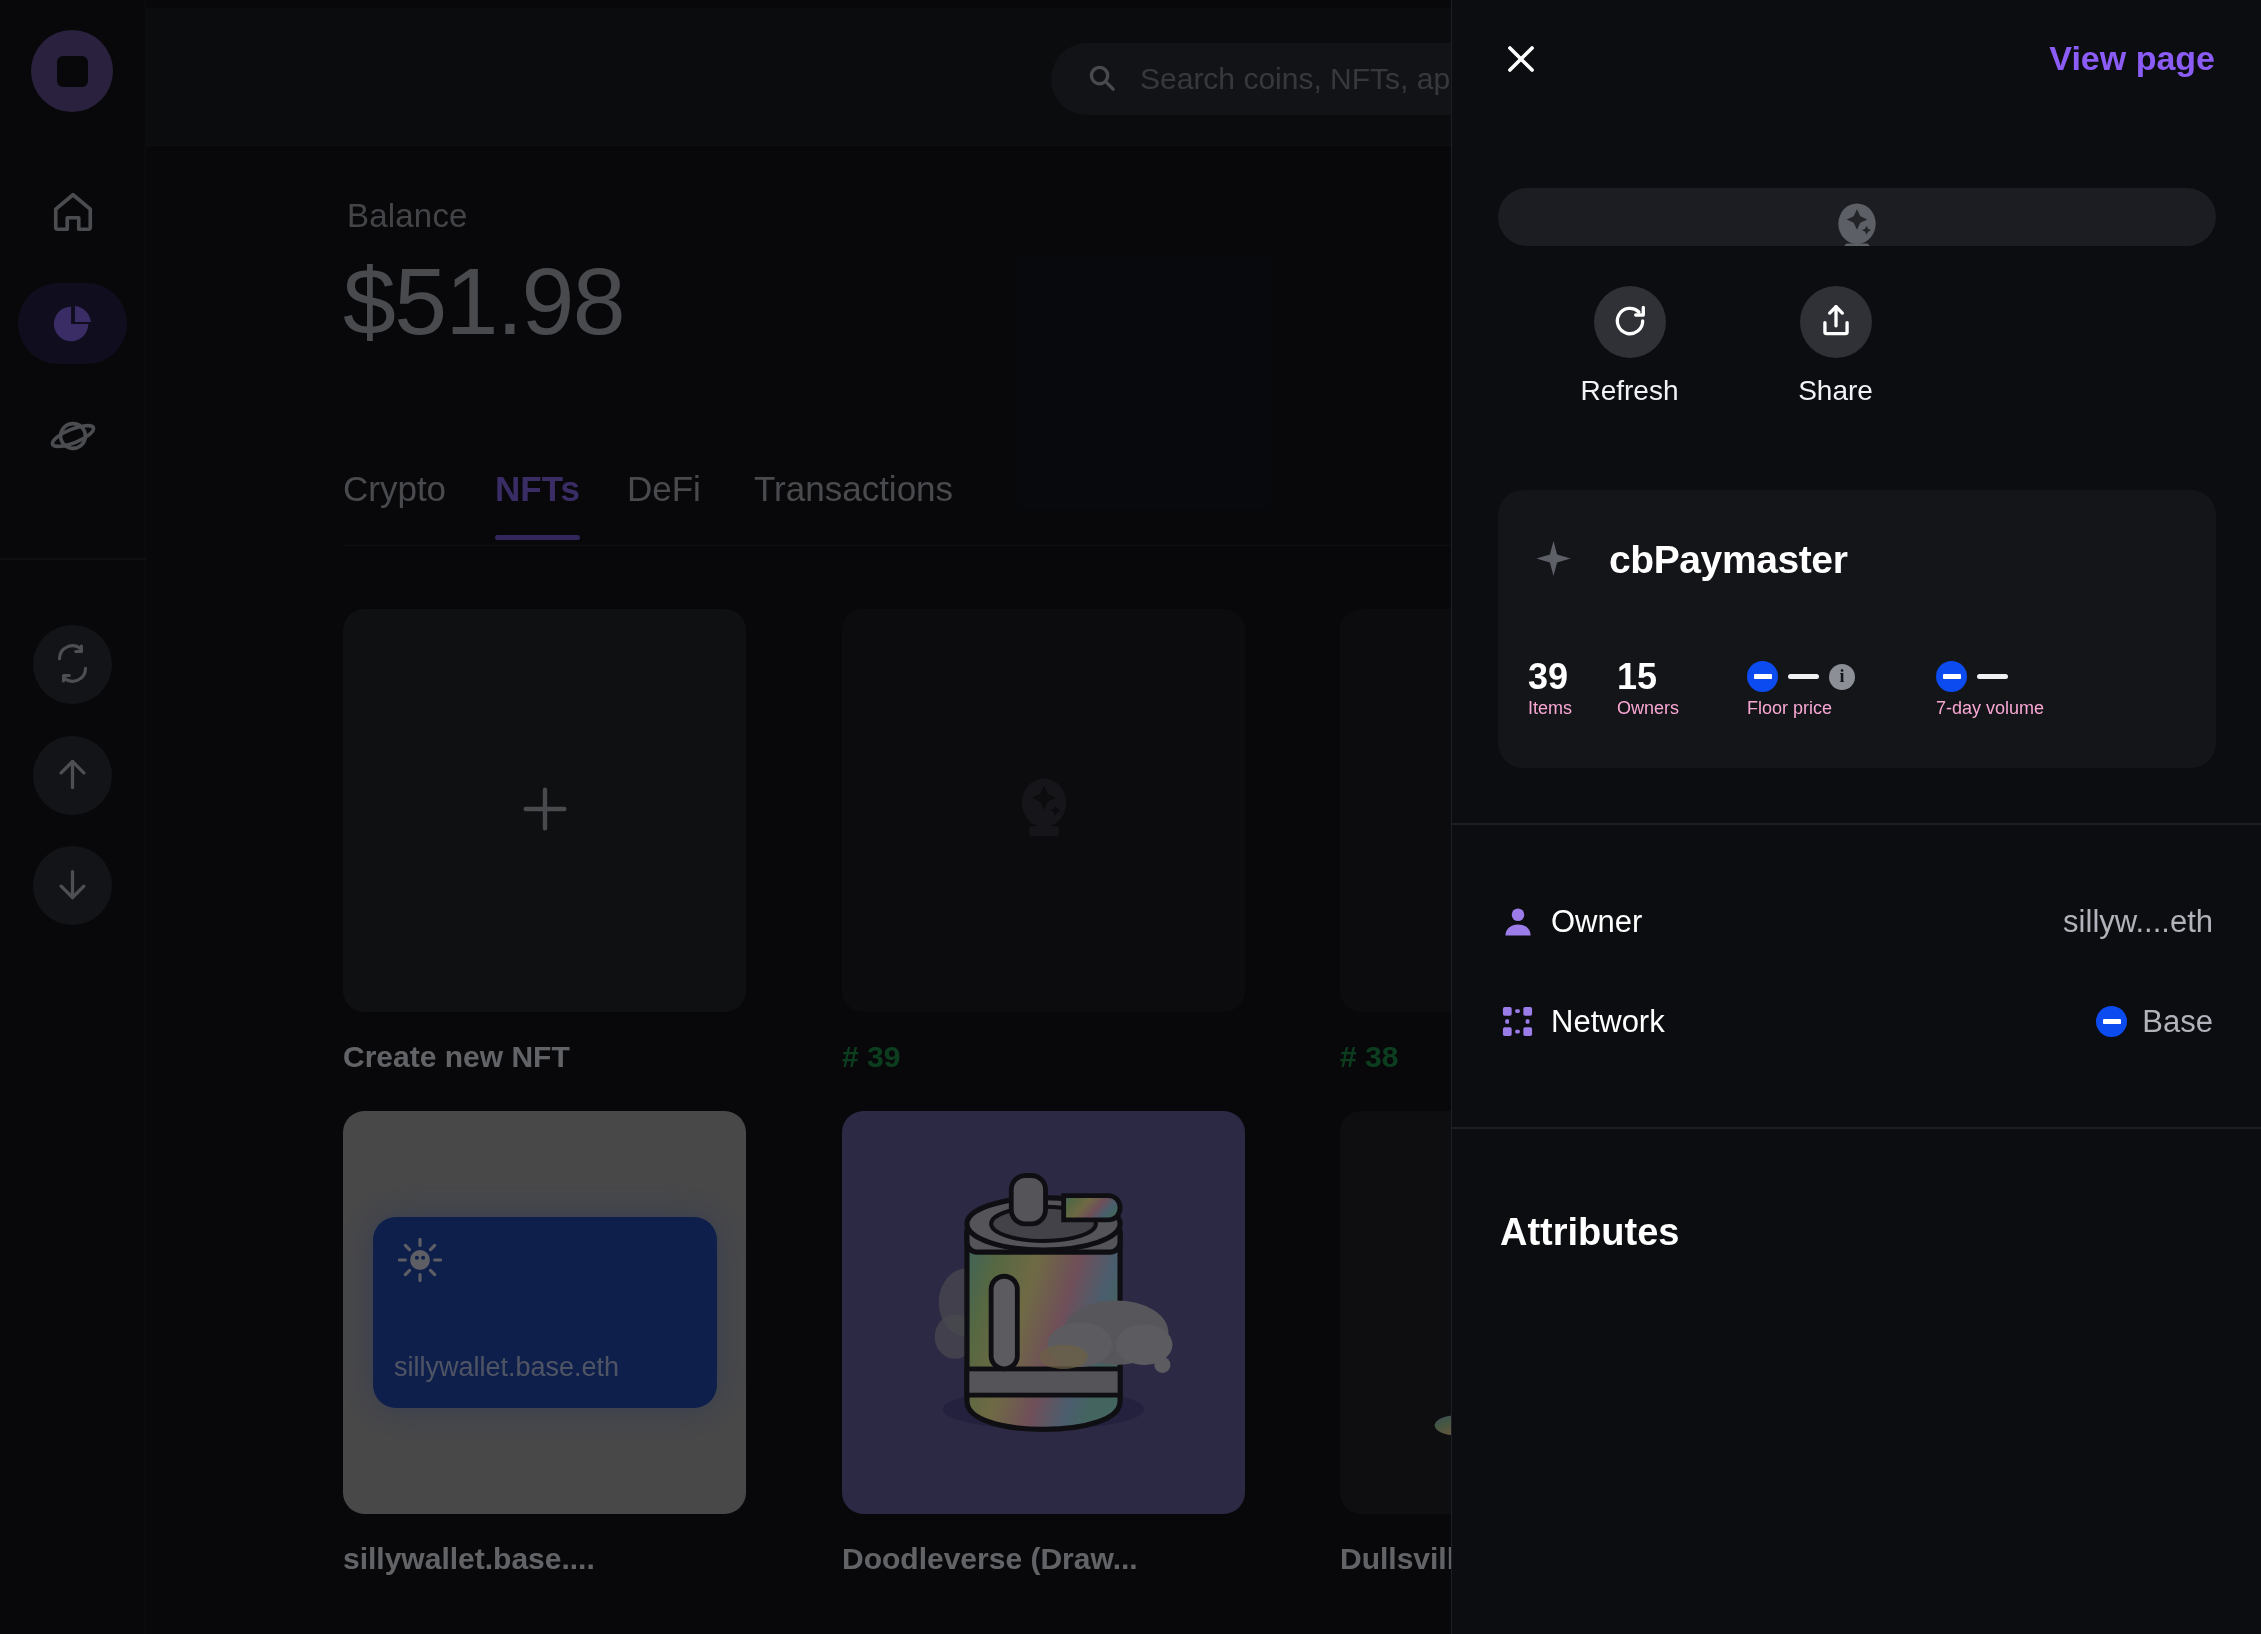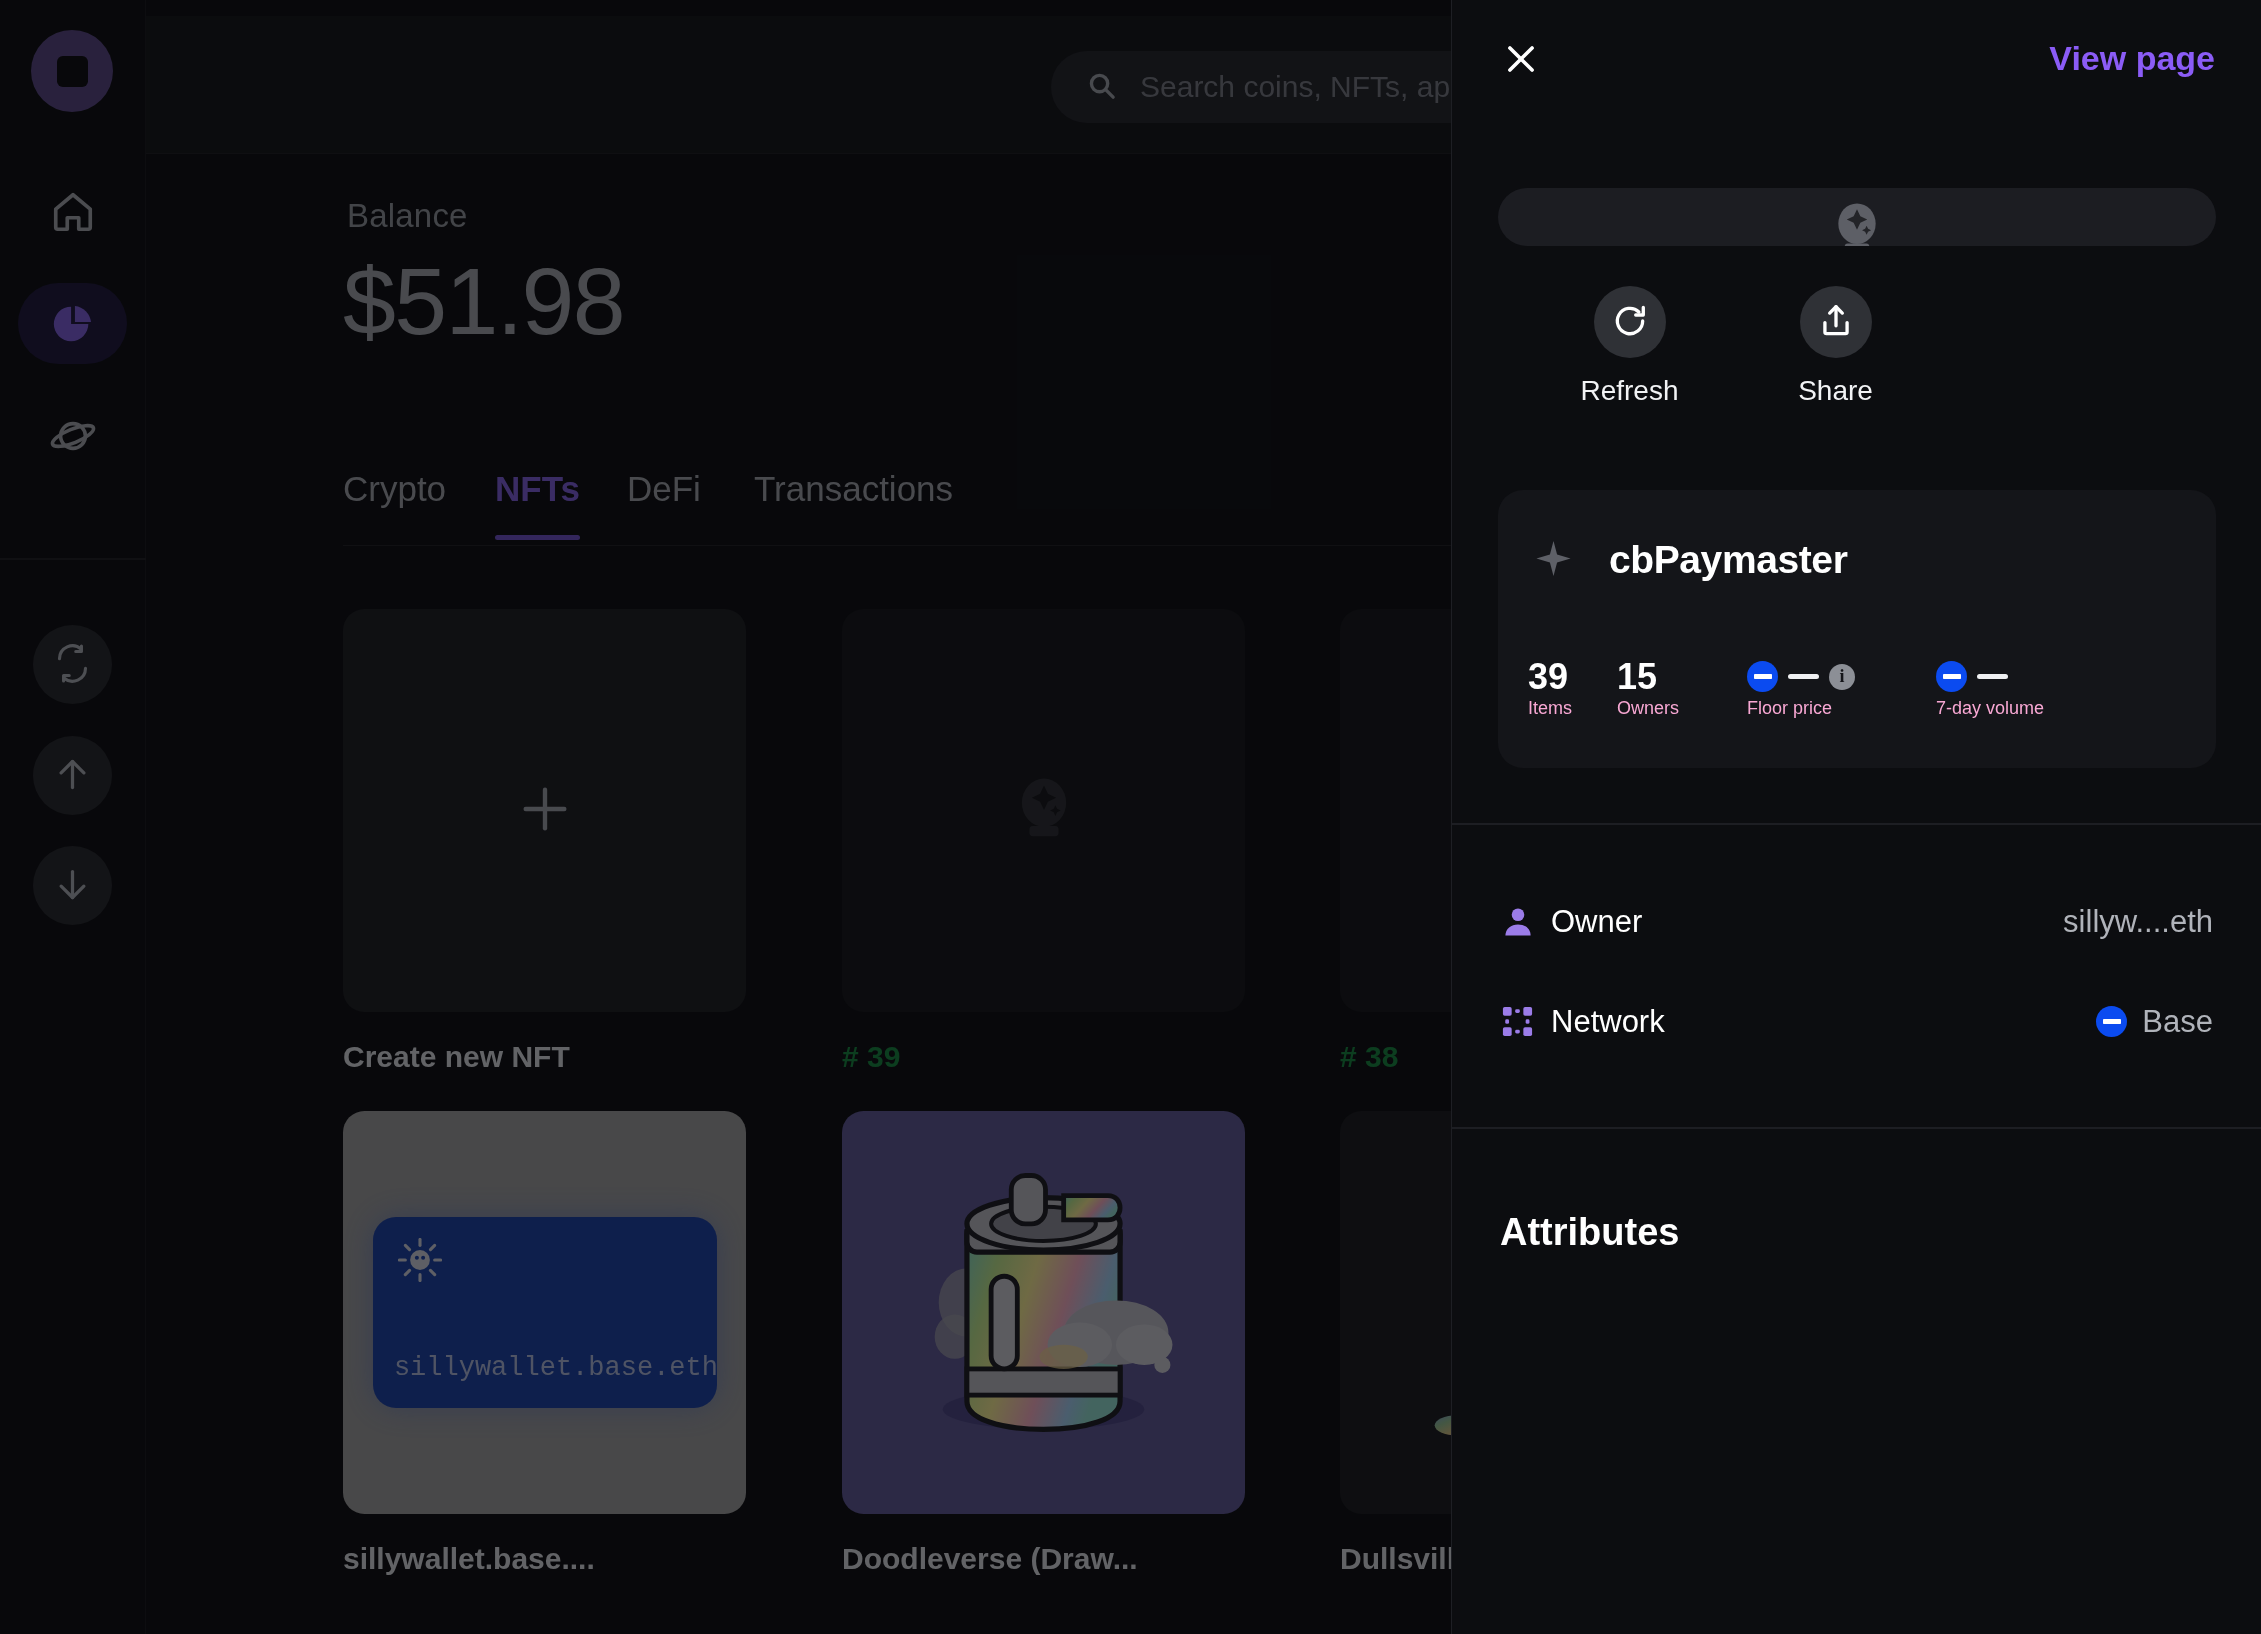--- a/index.html
+++ b/index.html
@@ -36,21 +36,21 @@
 
   .rail-circle {
     position: absolute; left: 33px; width: 79px; height: 79px; border-radius: 50%;
     background: #25262b; display: flex; align-items: center; justify-content: center;
   }
 
   
   #main { position: absolute; left: 146px; top: 0; width: 2115px; height: 1634px; }
 
   #topbar {
-    position: absolute; left: 0; top: 16px; width: 2115px; height: 138px;
+    position: absolute; left: 0; top: 8px; width: 2115px; height: 138px;
     background: #131418;
     border-bottom: 1.6px solid #1b1c21;
   }
   .search-box {
     position: absolute; left: 905px; top: 35px; width: 905px; height: 72px;
     background: #222429; border-radius: 36px;
     display: flex; align-items: center; padding: 0 0 0 35px; gap: 23px;
   }
   .search-input {
     background: transparent; border: none; outline: none;
@@ -96,21 +96,21 @@
   .thumb.doodle { background: #5b5490; }
   .thumb.dull { background: #191a1e; }
   .cell-label {
     margin-top: 28px; font-size: 30px; color: #d3d5da; font-weight: 700;
     white-space: nowrap; overflow: hidden;
   }
   .cell-label.muted { color: #15803d; font-weight: 700; }
 
   .basename-card {
     width: 344px; height: 191px; border-radius: 23px; background: #1a3fa0;
-    position: relative; box-shadow: 0 0 31px rgba(40,80,200,.35); font-family: Liberation Mono, monospace;
+    position: relative; box-shadow: 0 0 31px rgba(40,80,200,.35);
   }
   .basename-card .sun { position: absolute; left: 25px; top: 21.4px; }
   .basename-card .bn-text {
     position: absolute; left: 21.4px; bottom: 25px;
     font-size: 27px; color: #a9b4d4; white-space: nowrap;
   }
 
   
   #overlay {
     position: absolute; left: 0; top: 0; width: 2261px; height: 1634px;

